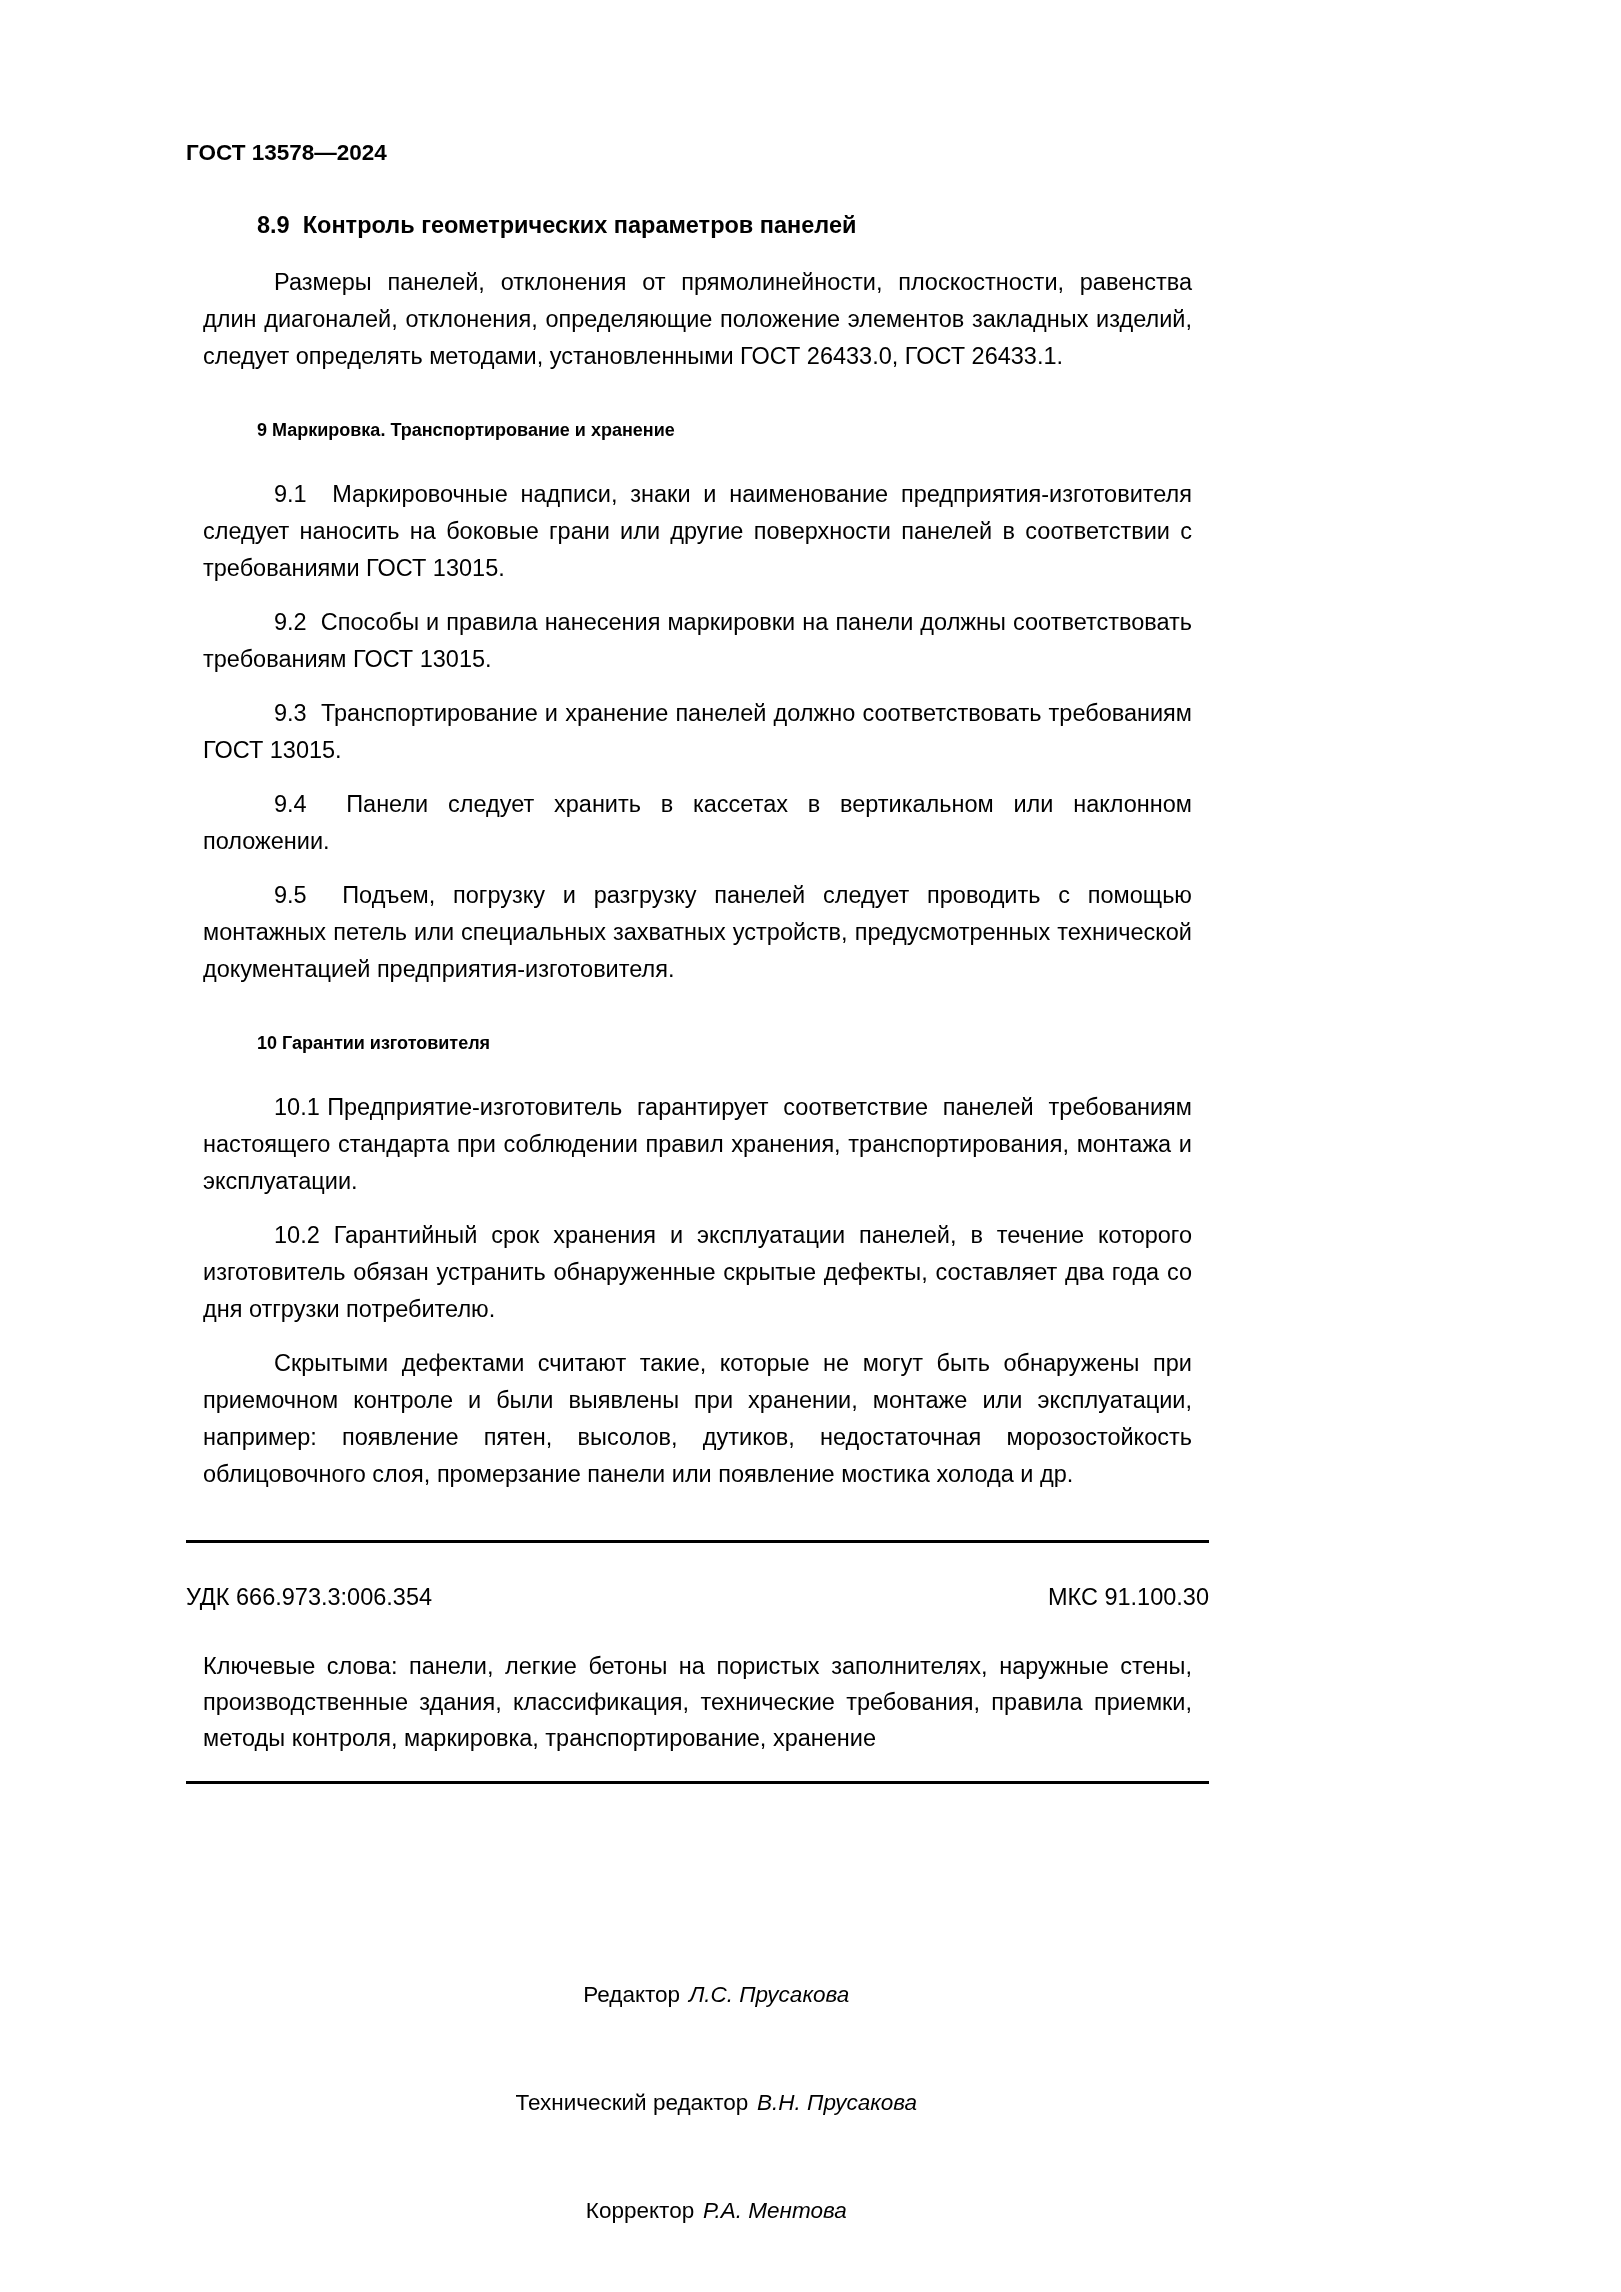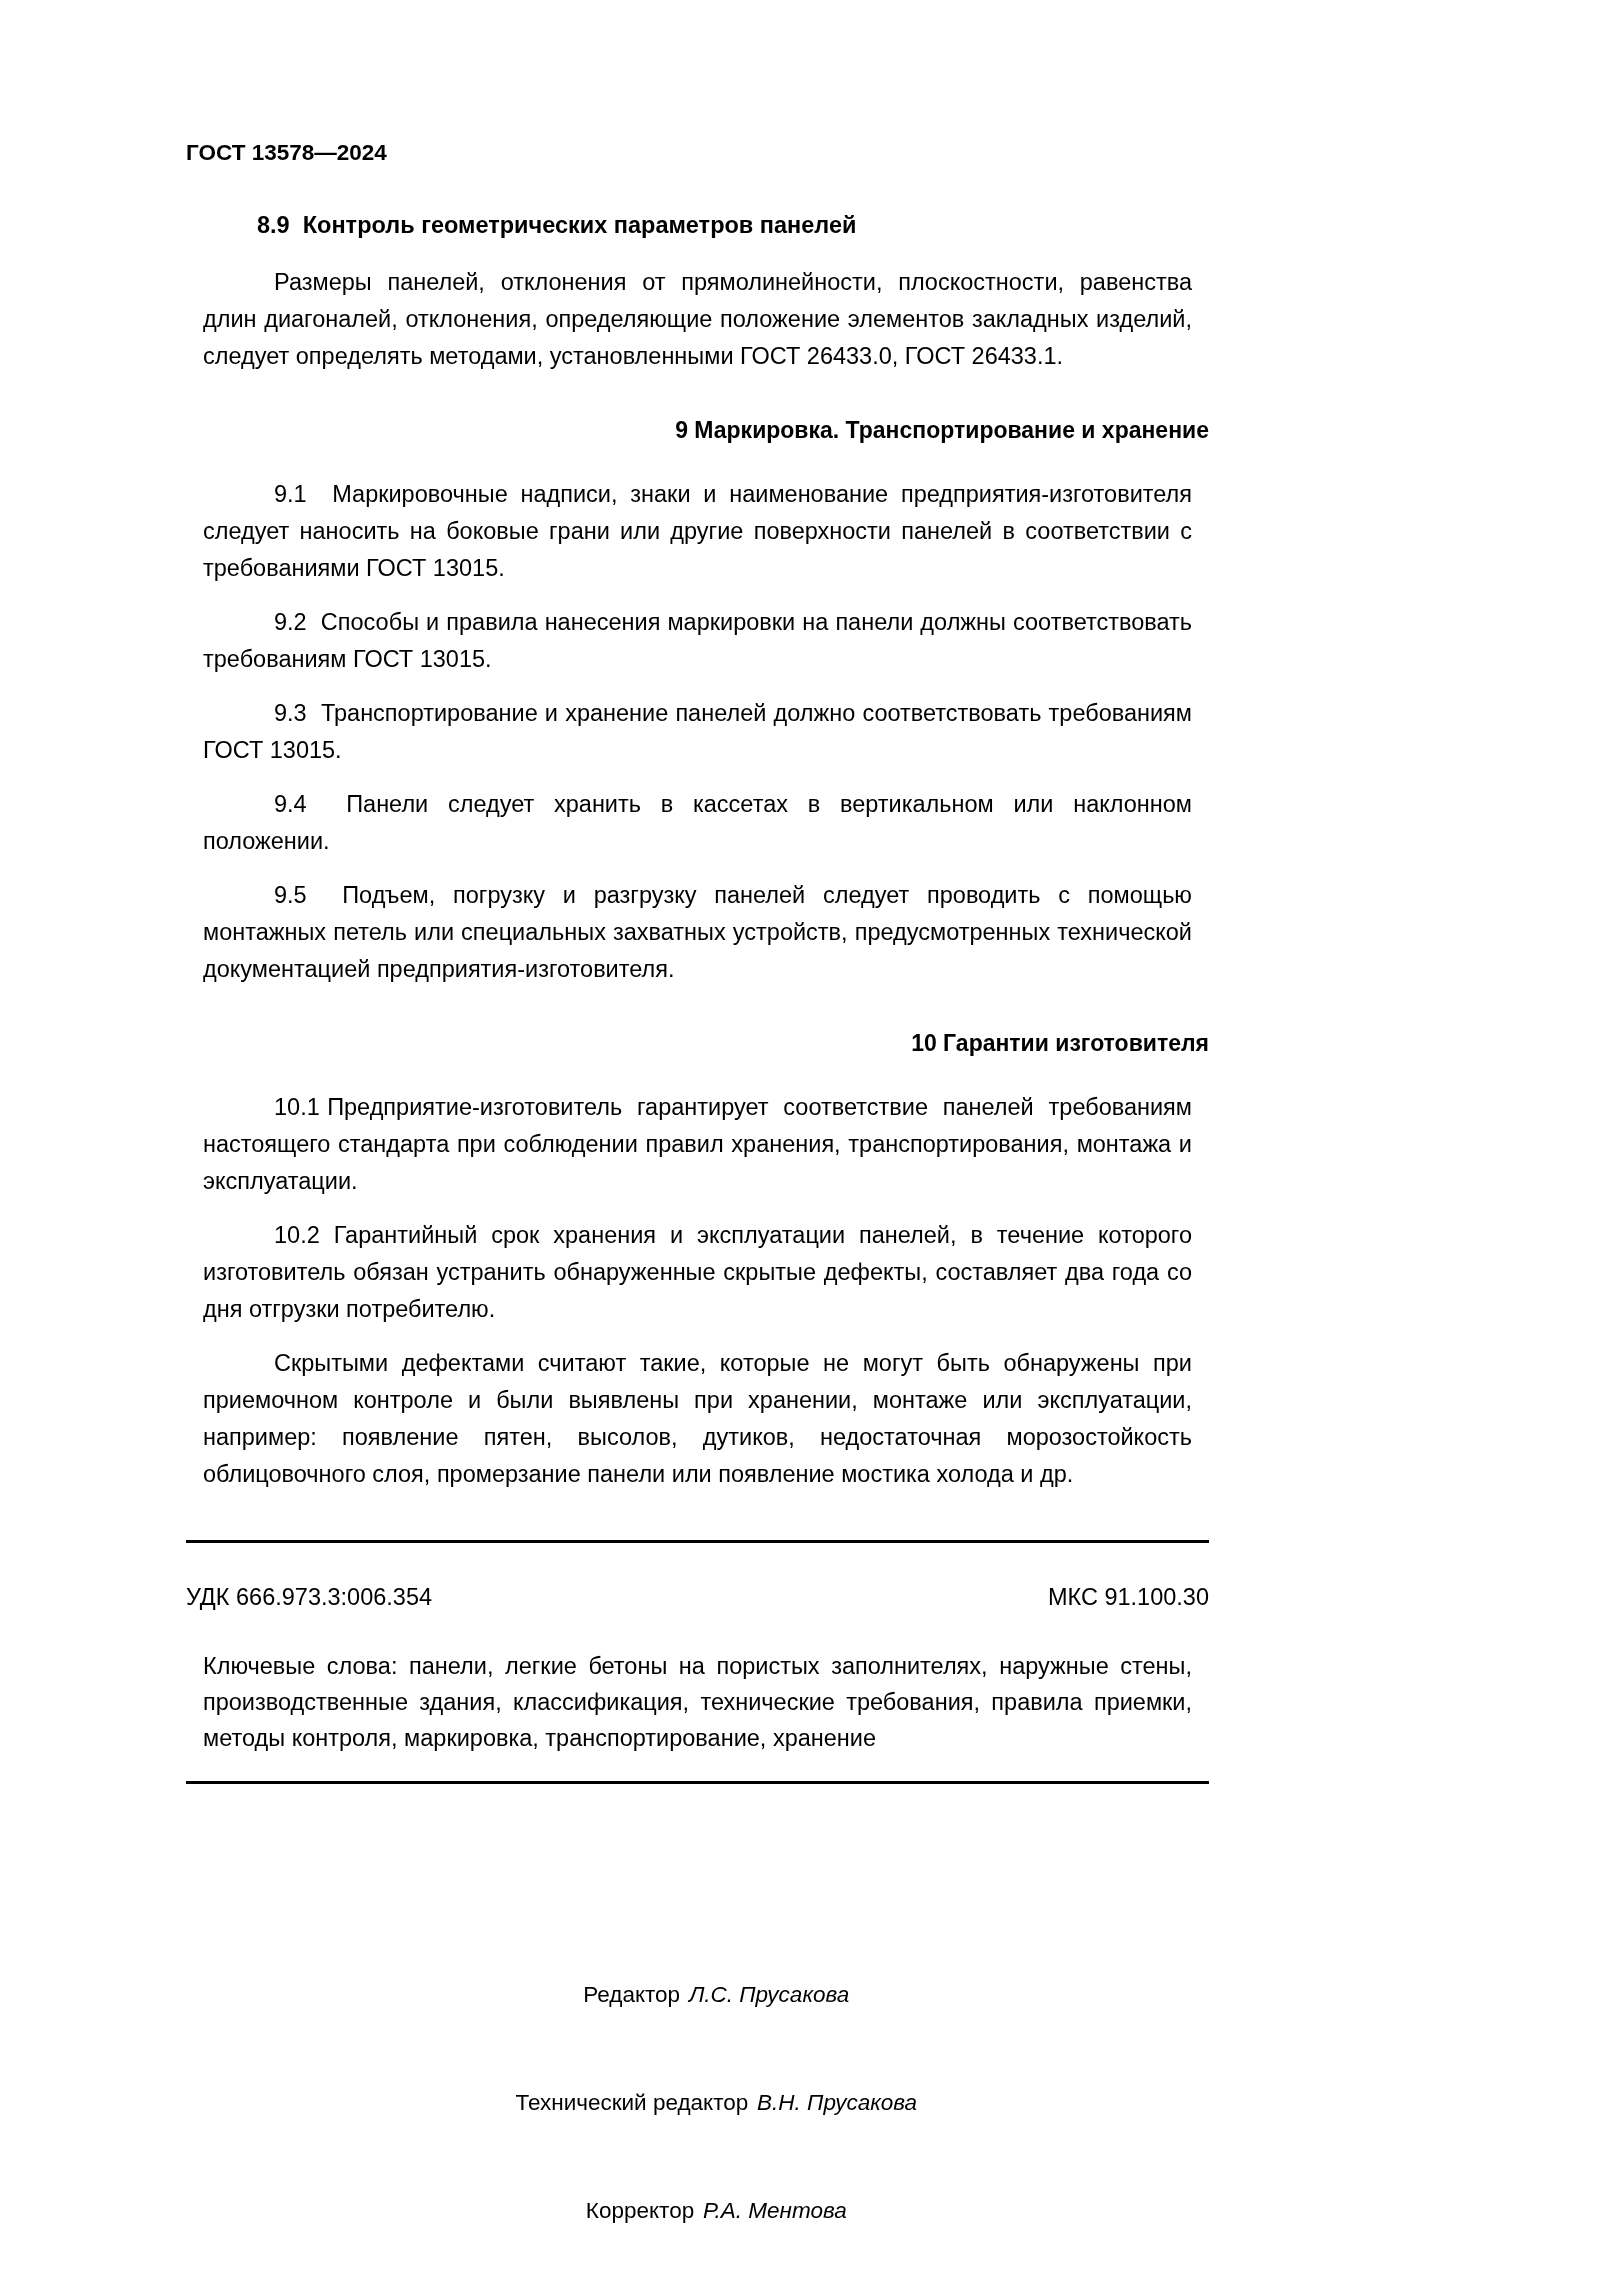--- a/index.html
+++ b/index.html
@@ -27,27 +27,26 @@
   }
   .clause-heading {
     font-size: 23.5px;
     font-weight: 700;
     line-height: 29px;
     margin: 0 0 23.5px 0;
     padding-left: 71px;
     white-space: pre-wrap;
   }
   .section-heading {
-    font-size: 23px;
+    font-size: 18px;
     font-weight: 700;
     line-height: 33px;
     margin: 39px 0 29px 0;
     padding-left: 71px;
     white-space: pre-wrap;
-    text-align: right;
   }
   .para {
     font-size: 23.5px;
     line-height: 37px;
     margin: 17px;
     text-align: justify;
     text-indent: 71px;
     white-space: pre-wrap;
   }
   .rule {

